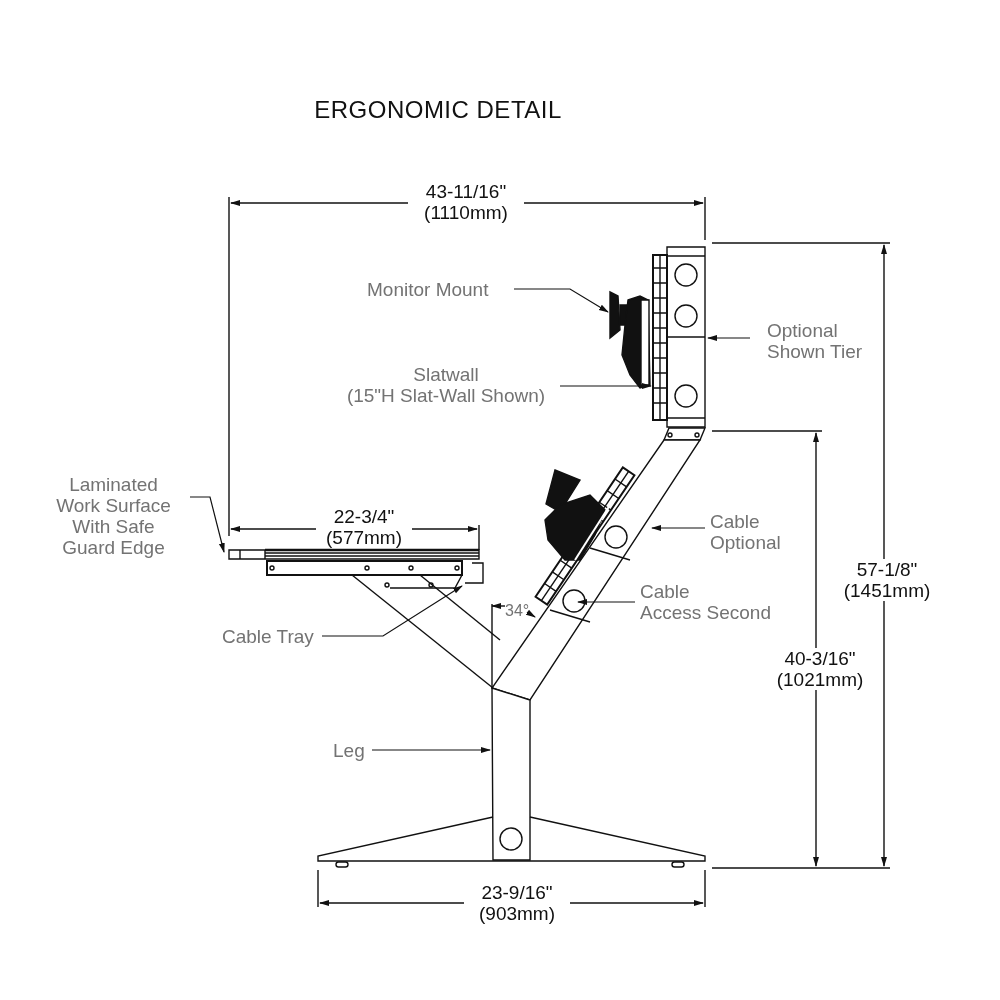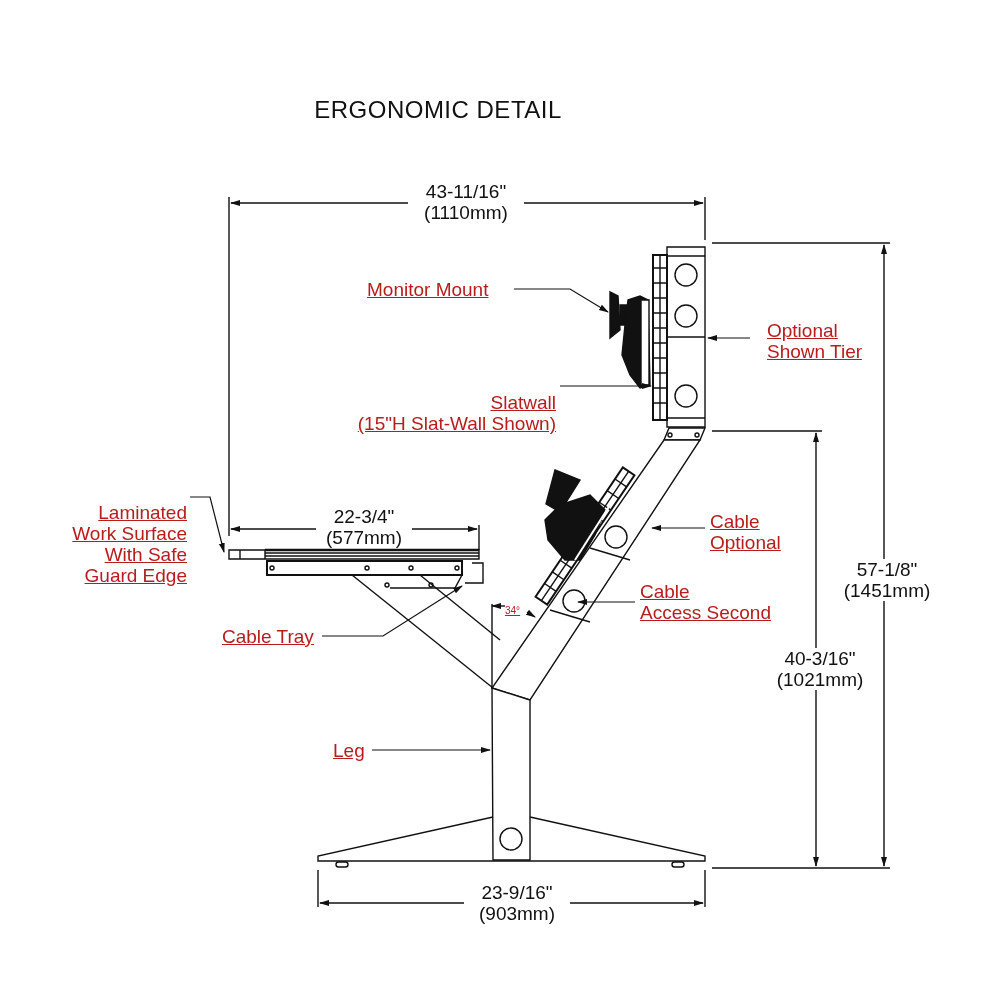--- a/index.html
+++ b/index.html
@@ -1,20 +1,20 @@
 <!DOCTYPE html>
 <html><head>
 <meta charset="utf-8">
 <style>
   html, body { margin: 0; padding: 0; background: #ffffff; }
   body { width: 1000px; height: 1000px; position: relative; overflow: hidden; font-family: "Liberation Sans", "DejaVu Sans", sans-serif; color: #111; }
   #drawing { position: absolute; left: 0; top: 0; width: 1000px; height: 1000px; }
-  .lbl { position: absolute; font-size: 19px; line-height: 21px; color: #b91c1c; white-space: nowrap; text-decoration: underline; }
+  .lbl { position: absolute; font-size: 19px; line-height: 21px; color: #737373; white-space: nowrap; }
   .title { position: absolute; left: 0; width: 876px; top: 96px; text-align: center; font-size: 24px; letter-spacing: 0.5px; }
-  .right { text-align: right; margin-top: 28px; }
+  .right { text-align: center; }
   .dim { position: absolute; font-size: 19px; line-height: 21px; text-align: center; background: #fff; white-space: nowrap; padding: 0 3px; }
   svg line, svg polyline, svg polygon, svg rect, svg circle, svg path { vector-effect: non-scaling-stroke; }
 </style>
 </head>
 <body>
 
 <svg id="drawing" viewBox="0 0 1000 1000" xmlns="http://www.w3.org/2000/svg">
   <defs>
     <marker id="arr" markerWidth="10" markerHeight="8" refX="9" refY="4" orient="auto" markerUnits="userSpaceOnUse">
       <path d="M0,1 L10,4 L0,7 Z" fill="#111"></path>
@@ -170,21 +170,21 @@
   <div>(903mm)</div>
 </div>
 <div class="dim" style="left:833px; top:559px; width:102px;">
   <div>57-1/8"</div>
   <div>(1451mm)</div>
 </div>
 <div class="dim" style="left:766px; top:648px; width:102px;">
   <div>40-3/16"</div>
   <div>(1021mm)</div>
 </div>
-<div class="lbl" style="left:505px; top:600px; font-size:10px;">34°</div>
+<div class="lbl" style="left:505px; top:600px; font-size:16px;">34°</div>
 
 <div class="lbl" style="left:367px; top:279px;">Monitor Mount</div>
 <div class="lbl" style="left:754px; top:320px;margin-left:13px;">
   <div>Optional</div>
   <div>Shown Tier</div>
 </div>
 <div class="lbl right" style="left:336px; top:364px; width:220px;">
   <div>Slatwall</div>
   <div>(15"H Slat-Wall Shown)</div>
 </div>

